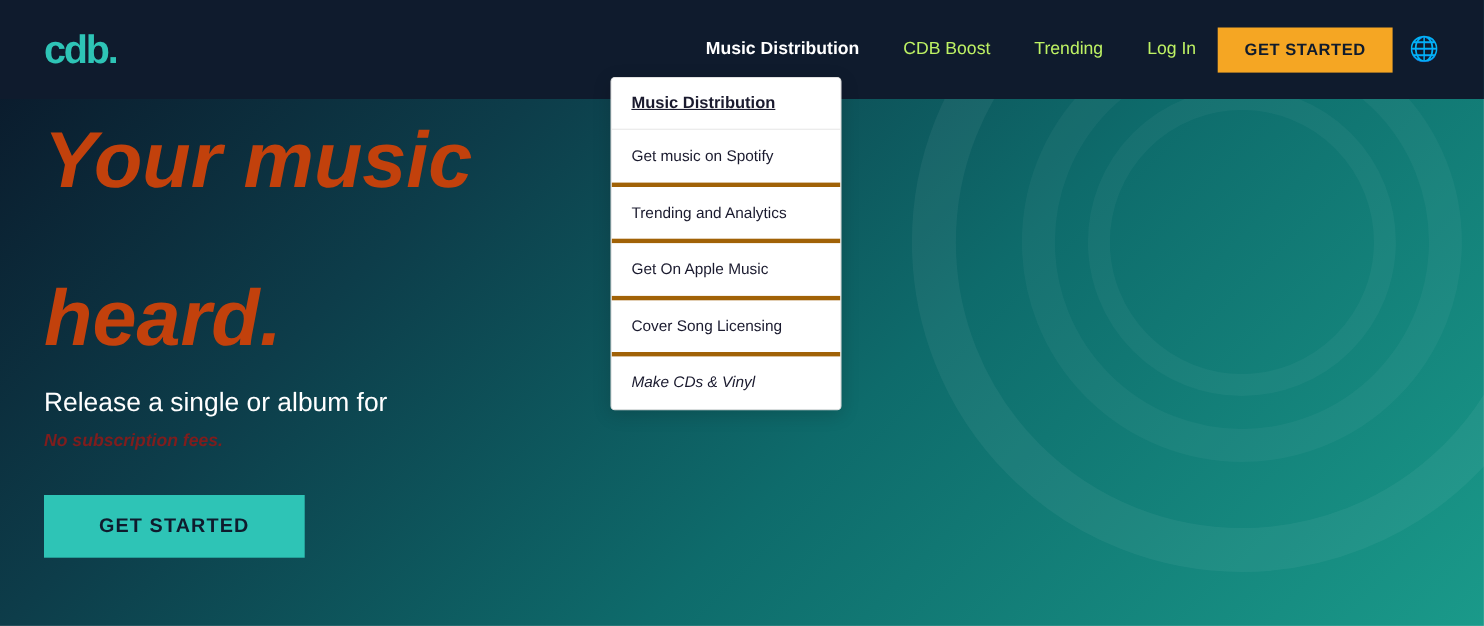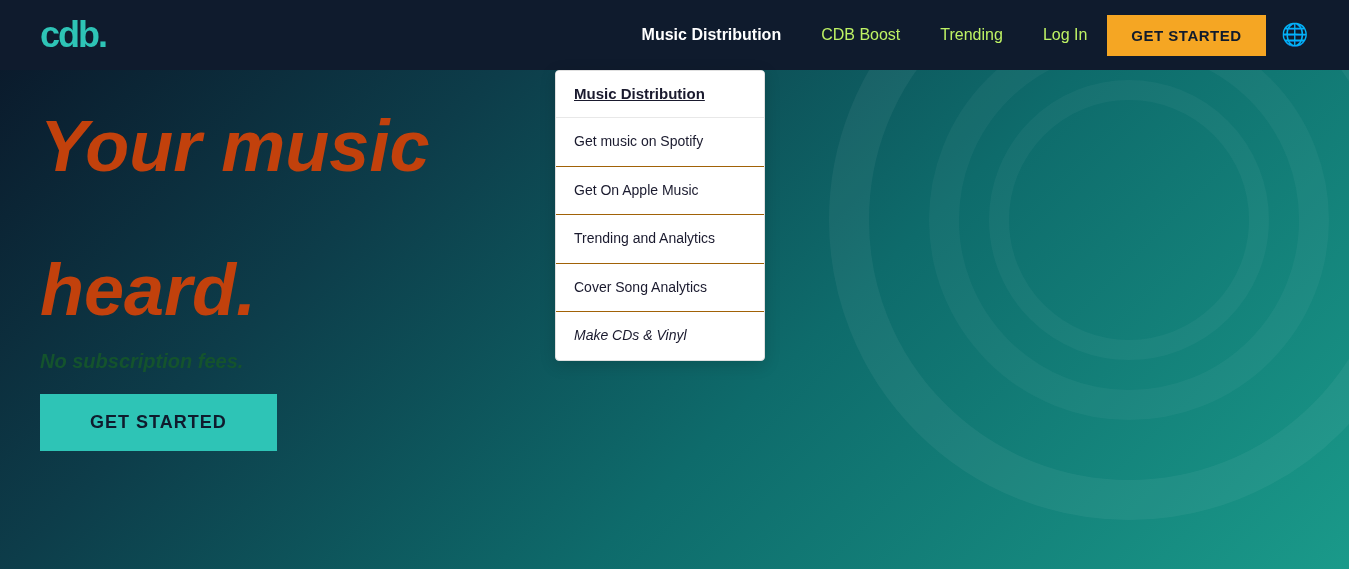--- a/index.html
+++ b/index.html
@@ -51,21 +51,21 @@
 
     
     .navbar {
       position: relative;
       z-index: 100;
       display: flex;
       align-items: center;
       justify-content: space-between;
       background: #0f1b2d;
       padding: 0 40px;
-      height: 70px;
+      height: 90px;
     }
 
     .logo {
       display: flex;
       align-items: center;
     }
 
     .logo-text {
       color: #2ec4b6;
       font-size: 36px;
@@ -148,21 +148,21 @@
       font-size: 15px;
       font-weight: 700;
       text-decoration: underline;
     }
 
     .dropdown-item {
       padding: 14px 18px;
       color: #1a1a2e;
       font-size: 14px;
       font-weight: 400;
-      border-bottom: 1px solid #a16207;
+      border-bottom: 4px solid #a16207;
       cursor: pointer;
       line-height: 1.4;
     }
 
     .dropdown-item:last-child {
       border-bottom: none;
       font-style: italic;
     }
 
     
@@ -185,25 +185,25 @@
 
     .hero-subtitle {
       color: #ffffff;
       font-size: 24px;
       font-weight: 400;
       line-height: 1.4;
       margin-bottom: 8px;
     }
 
     .hero-subtitle-italic {
-      color: #14532d;
-      font-size: 20px;
+      color: #7f1d1d;
+      font-size: 16px;
       font-style: italic;
       font-weight: 700;
-      margin-bottom: 21px;
+      margin-bottom: 40px;
     }
 
     .hero-cta-btn {
       background: #2ec4b6;
       color: #0f1b2d;
       padding: 18px 50px;
       border: none;
       font-size: 18px;
       font-weight: 800;
       cursor: pointer;
@@ -240,28 +240,29 @@
     <span class="globe-icon">🌐</span>
   </div>
 </nav>
 
 <div class="dropdown-container">
   <div class="dropdown-menu">
     <div class="dropdown-header">
       <span class="dropdown-header-text">Music Distribution</span>
     </div>
     <div class="dropdown-item">Get music on Spotify</div>
+    <div class="dropdown-item">Trending and Analytics</div>
     <div class="dropdown-item">Get On Apple Music</div>
-    <div class="dropdown-item">Trending and Analytics</div>
-    <div class="dropdown-item">Cover Song Analytics</div>
+    <div class="dropdown-item">Cover Song Licensing</div>
     <div class="dropdown-item">Make CDs &amp; Vinyl</div>
   </div>
 </div>
 
 <div class="hero-content">
   <div class="hero-title">
     <span>Your music</span><br>
     <br>
     <span>heard.</span>
   </div>
+  <div class="hero-subtitle">Release a single or album for</div>
   <div class="hero-subtitle-italic">No subscription fees.</div>
   <button class="hero-cta-btn">GET STARTED</button>
 </div>
 
 </body></html>

